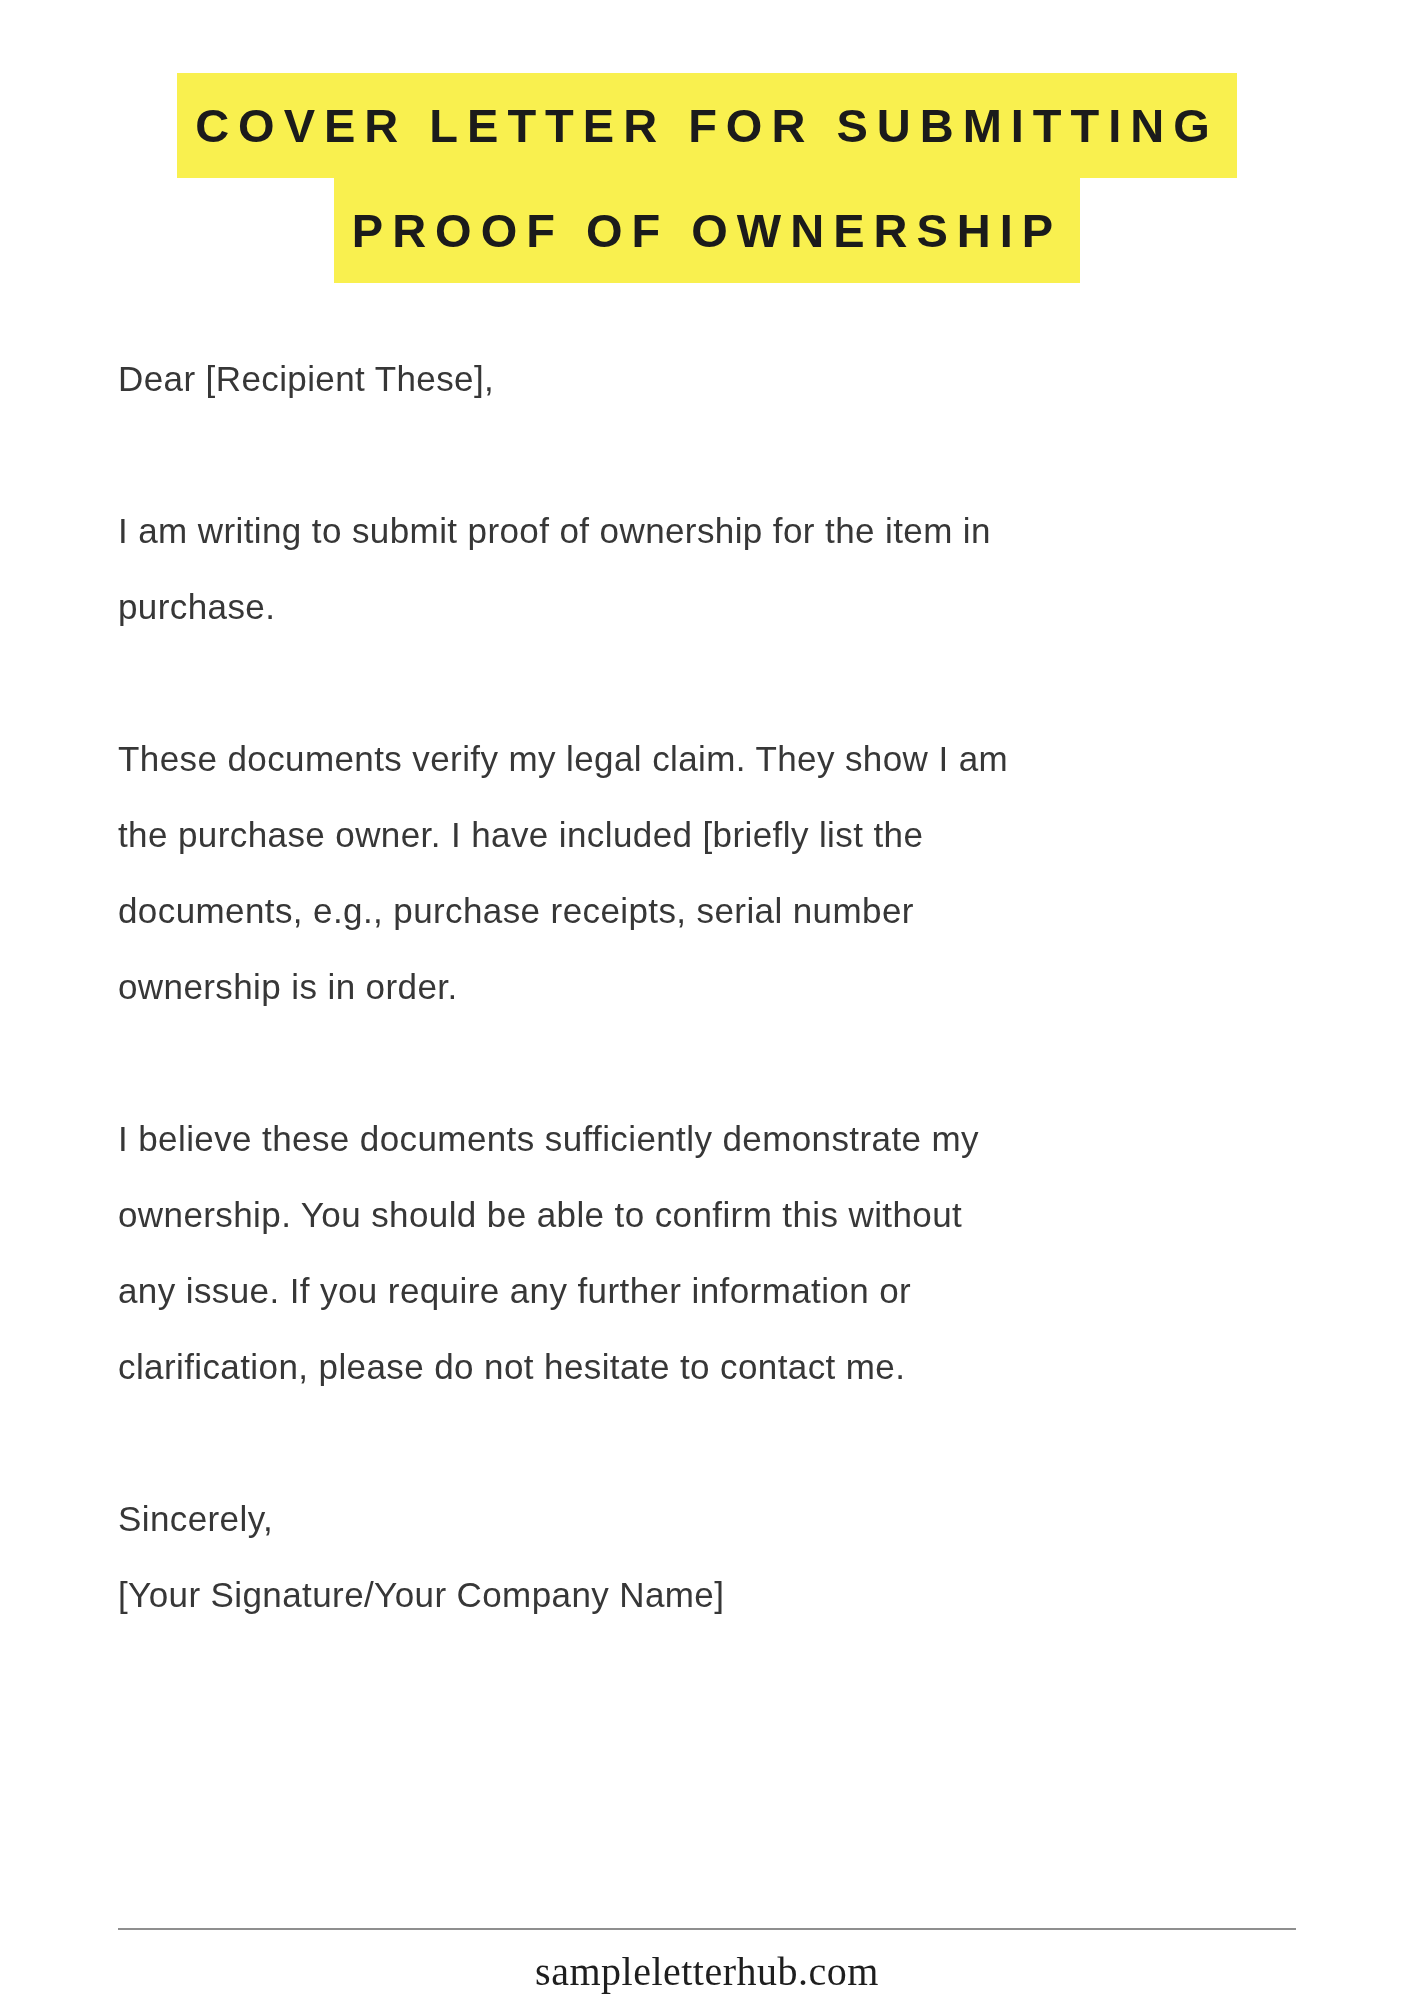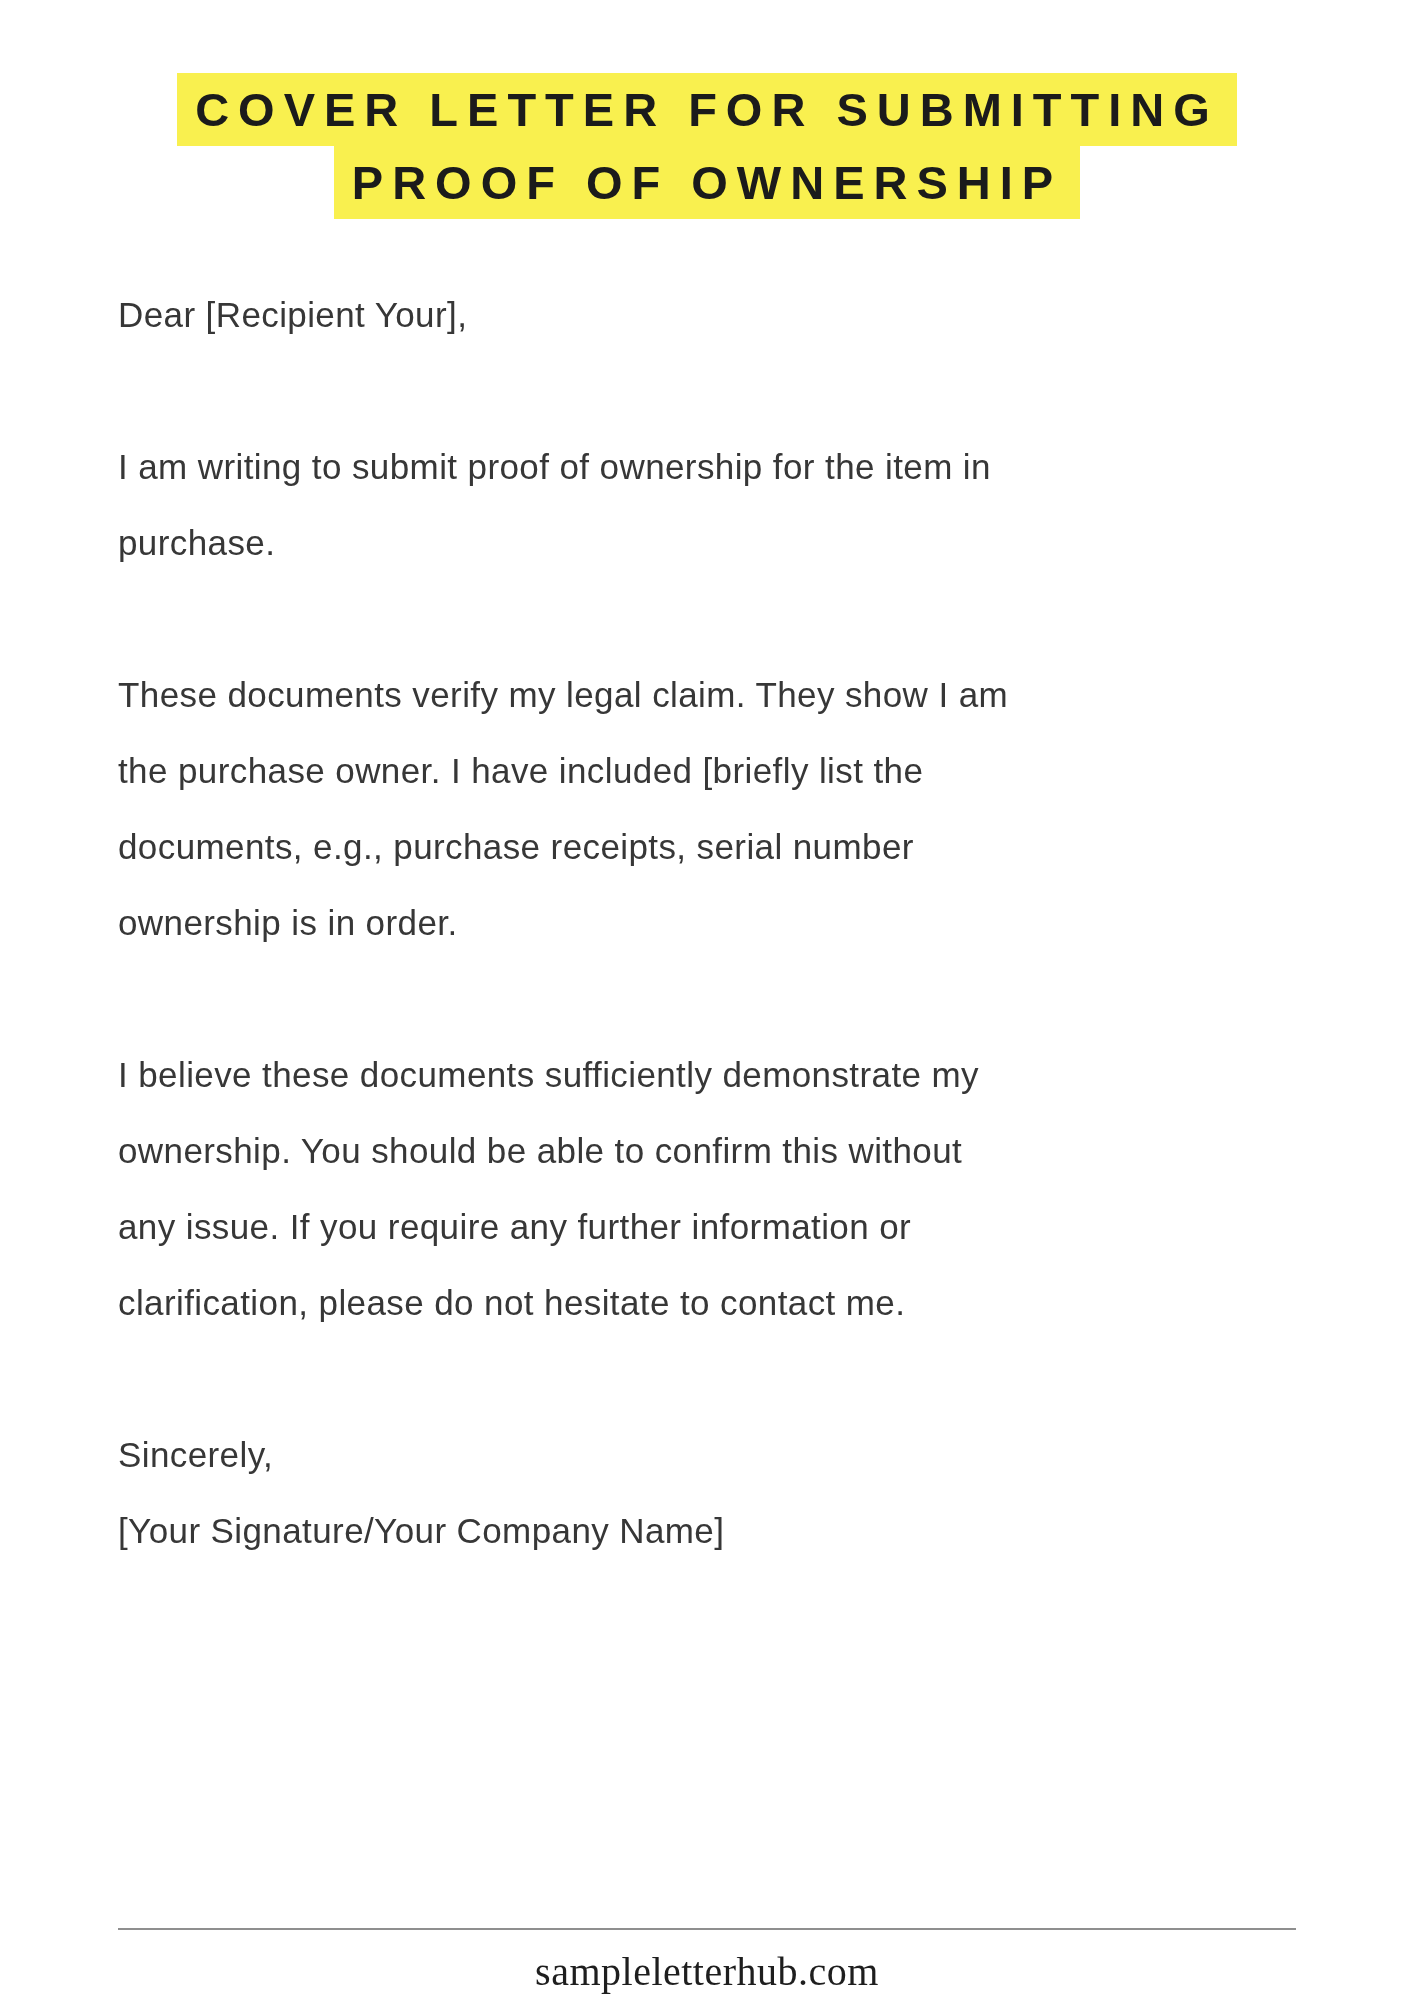--- a/index.html
+++ b/index.html
@@ -25,21 +25,21 @@
     font-weight: bold;
     font-size: 47px;
     letter-spacing: 9px;
     color: #1b1b1b;
     line-height: 73px;
   }
   .title-line { display: block; }
   .hl {
     display: inline-block;
     background: #F9F04F;
-    padding: 0 18px;
+    padding: 16px 18px;
     line-height: 73px;
     white-space: nowrap;
   }
 
   
   .letter-body {
     padding: 0 118px;
     color: #373737;
     font-size: 35px;
     line-height: 76px;
@@ -77,21 +77,21 @@
 
 <div class="page">
 
   <header class="title-block">
     <span class="title-line"><span class="hl">COVER LETTER FOR SUBMITTING</span></span>
     <span class="title-line"><span class="hl">PROOF OF OWNERSHIP</span></span>
   </header>
 
   <main class="letter-body">
 
-    <div class="salutation">Dear [Recipient Your],</div>
+    <div class="salutation">Dear [Recipient These],</div>
 
     <div class="para">
       <span class="line">I am writing to submit proof of ownership for the item in</span>
       <span class="line">purchase.</span>
     </div>
 
     <div class="para">
       <span class="line">These documents verify my legal claim. They show I am</span>
       <span class="line">the purchase owner. I have included [briefly list the</span>
       <span class="line">documents, e.g., purchase receipts, serial number</span>

